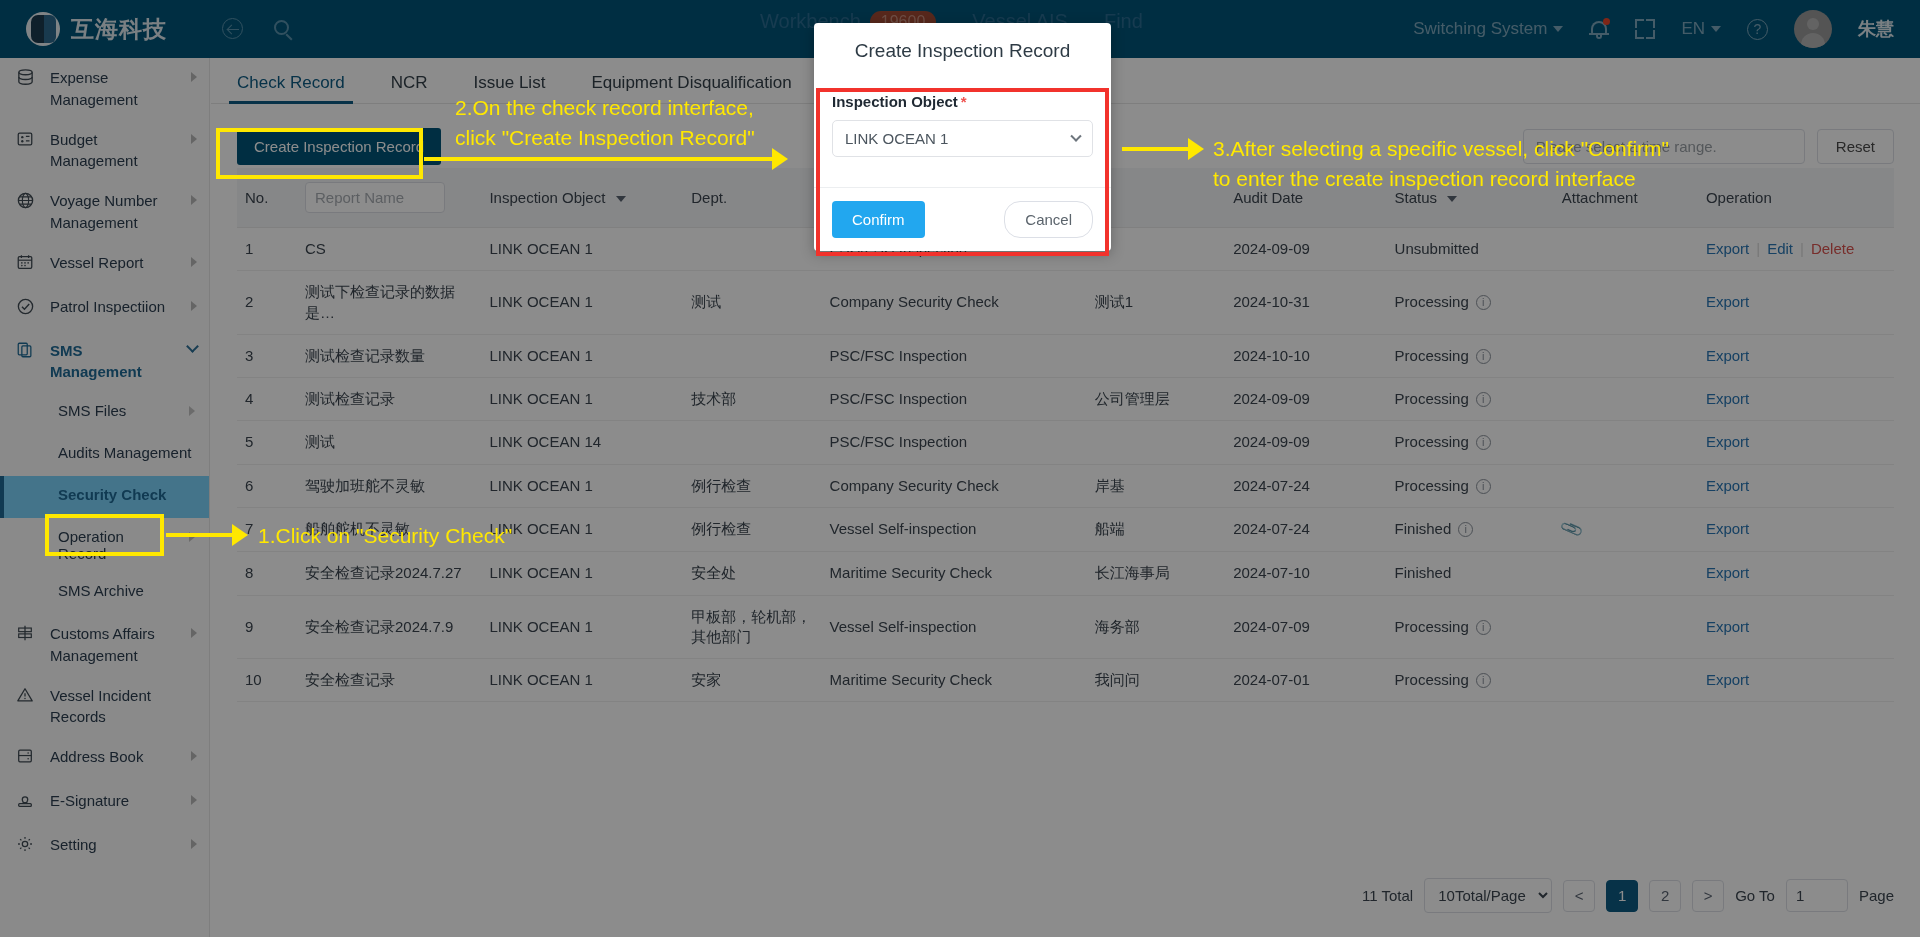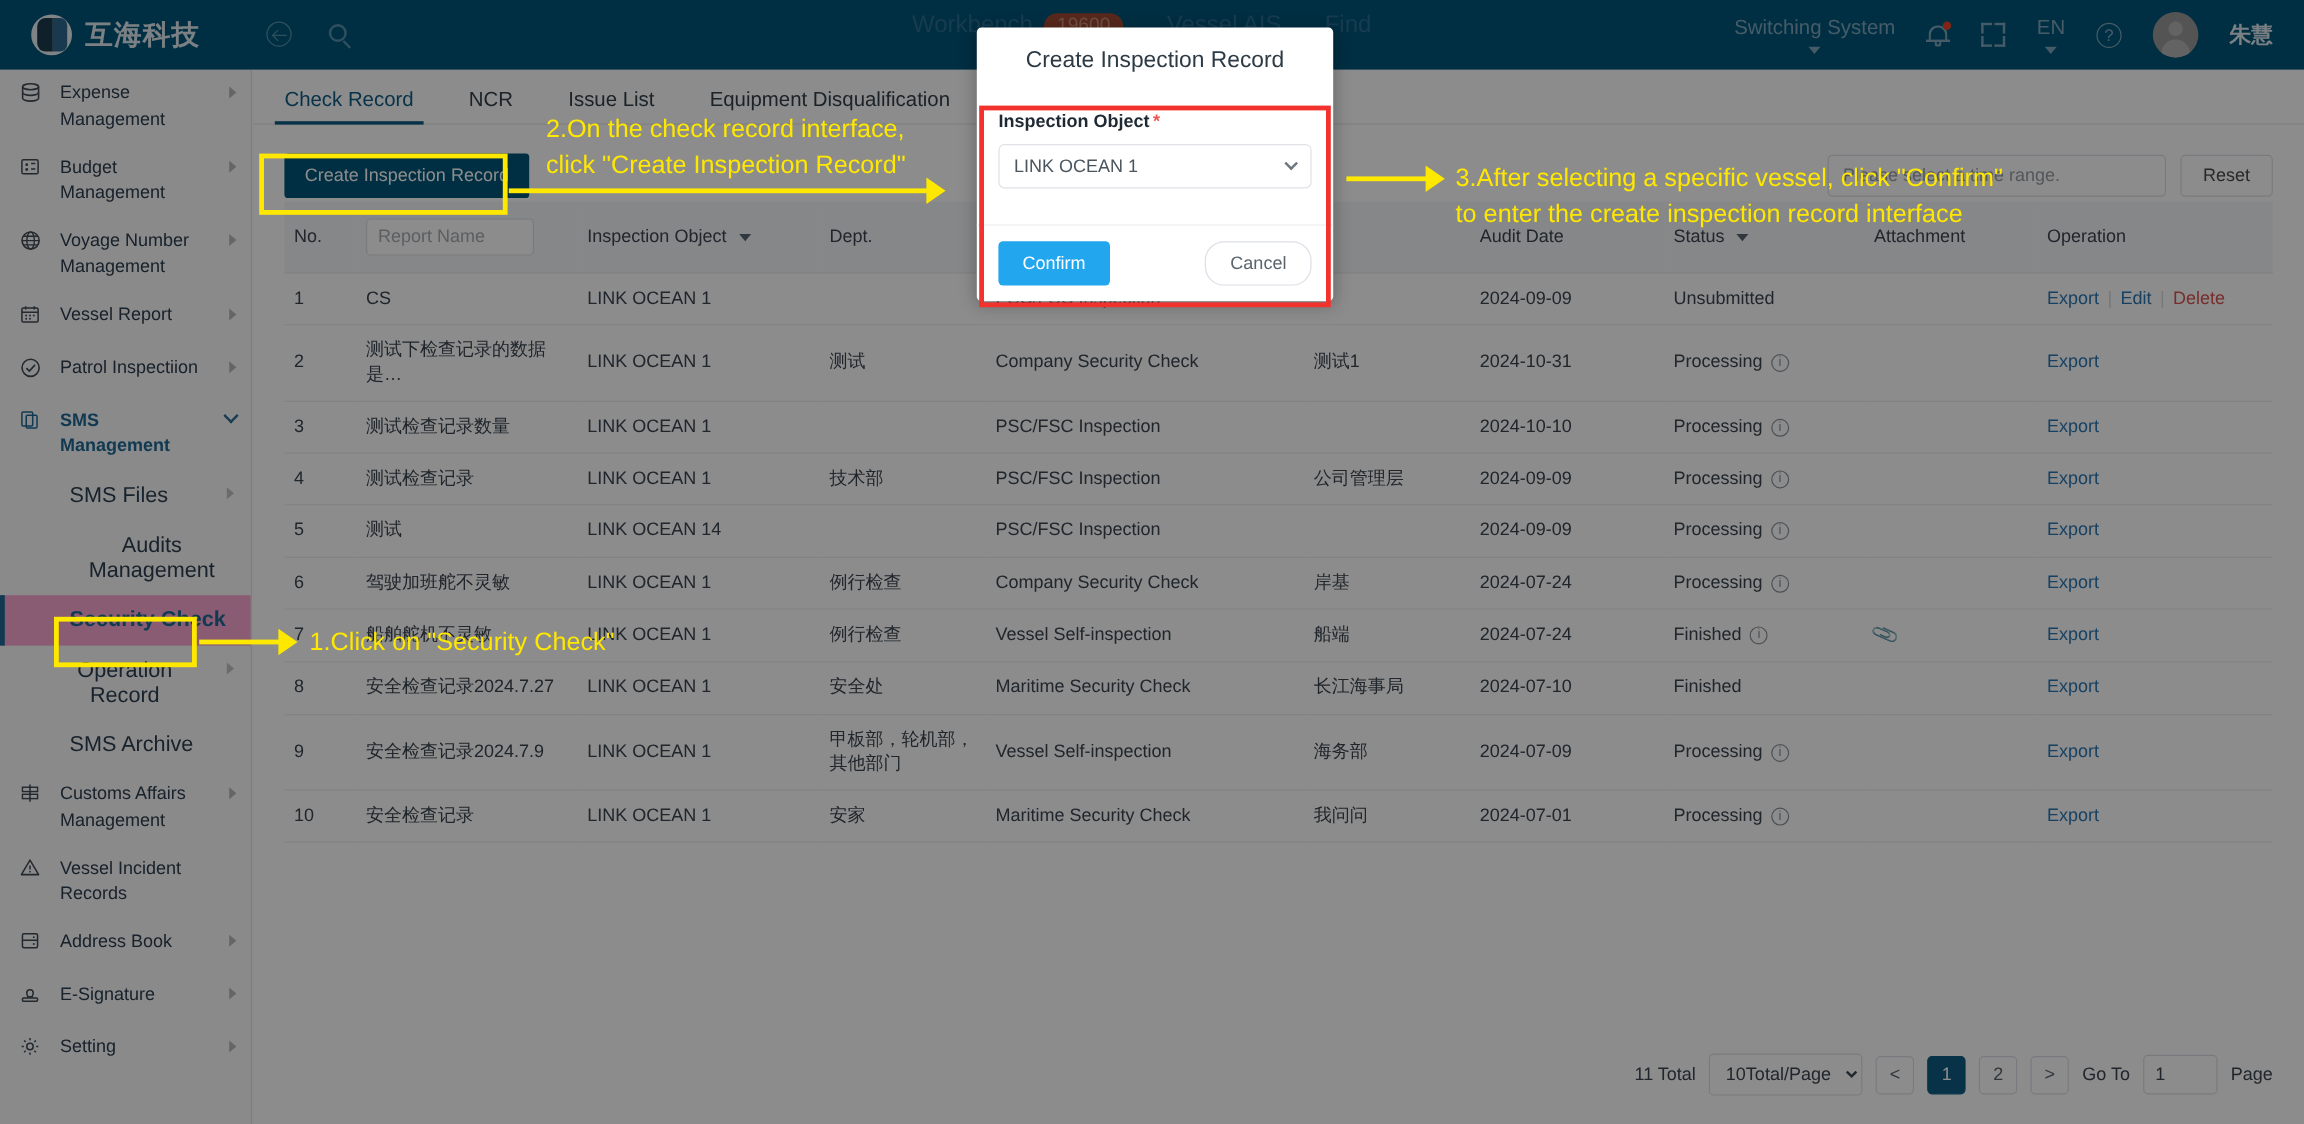--- a/index.html
+++ b/index.html
@@ -81,21 +81,21 @@
   .nav-center .nav-item { display: flex; align-items: center; gap: 9px; cursor: pointer; }
   .badge-count {
     background: #a04a33; color: #c98e7d;
     border-radius: 11px; padding: 2px 11px; font-size: 16px;
   }
 
   .hdr-right {
     position: absolute; right: 26px; top: 0; height: 58px;
     display: flex; align-items: center; gap: 26px;
   }
-  .hdr-right .txt { color: #7fa8bd; font-size: 17px; display: flex; align-items: center; gap: 6px; cursor: pointer; flex-direction: column;}
+  .hdr-right .txt { color: #7fa8bd; font-size: 17px; display: flex; align-items: center; gap: 6px; cursor: pointer;}
   .caret-d {
     width: 0; height: 0; border-left: 5px solid transparent; border-right: 5px solid transparent;
     border-top: 6px solid #7fa8bd;
   }
   .bell { position: relative; width: 20px; height: 22px; cursor: pointer; }
   .bell-b {
     position: absolute; left: 2px; top: 3px; width: 16px; height: 14px;
     border: 2px solid #7fa8bd; border-radius: 8px 8px 3px 3px; border-bottom: none;
   }
   .bell-l { position: absolute; left: 0; top: 15px; width: 20px; height: 2px; background: #7fa8bd; }
@@ -144,24 +144,24 @@
   }
   .side-item.open .s-chev {
     border: none; width: 9px; height: 9px; margin-top: 2px;
     border-right: 2px solid #2d6f96; border-bottom: 2px solid #2d6f96;
     transform: rotate(45deg);
   }
   .side-item.active { color: #1f6b96; font-weight: bold; }
   .side-sub {
     display: flex; align-items: flex-start; justify-content: space-between;
     padding: 10px 14px 10px 58px;
-    font-size: 18px; color: #2c3e50; cursor: pointer; min-height: 42px; text-align: center;
+    font-size: 15px; color: #2c3e50; cursor: pointer; min-height: 42px;
   }
   .side-sub.sel {
-    background: #f9a8d4; color: #1f6b96; font-weight: bold;
+    background: #7dd3fc; color: #1f6b96; font-weight: bold;
     border-left: 4px solid #1f6b96; padding-left: 54px;
   }
   .side-sub .s-chev2 {
     width: 0; height: 0; margin-top: 4px;
     border-top: 5px solid transparent; border-bottom: 5px solid transparent;
     border-left: 6px solid #c3c3c3;
   }
 
   
   .content {

